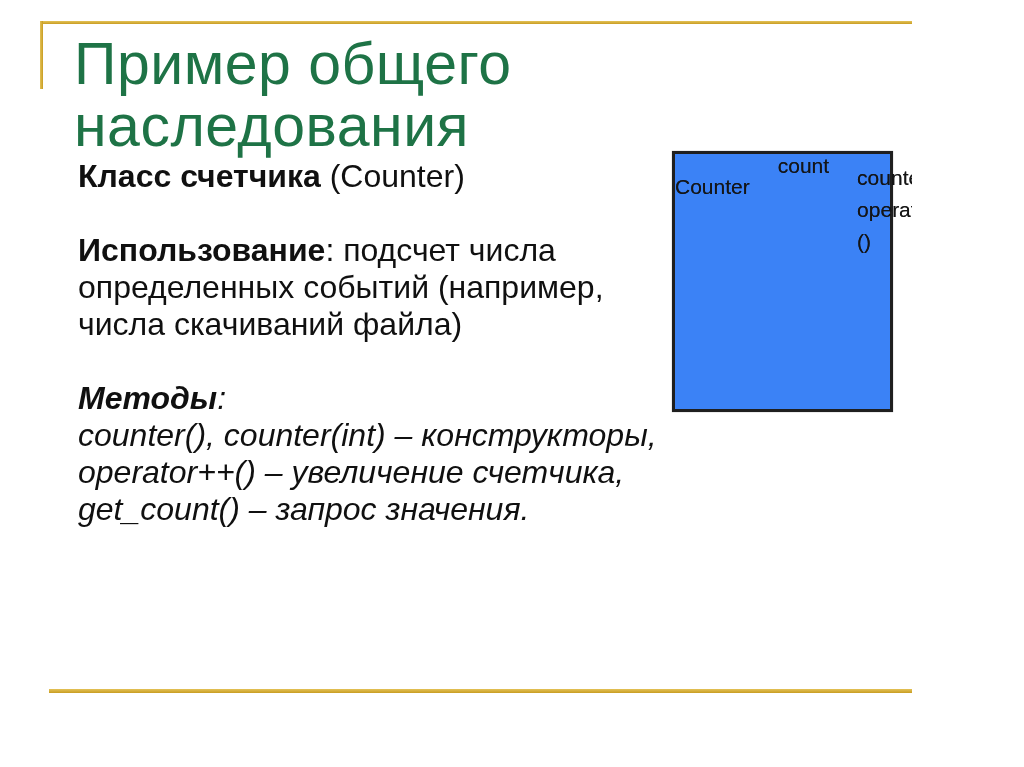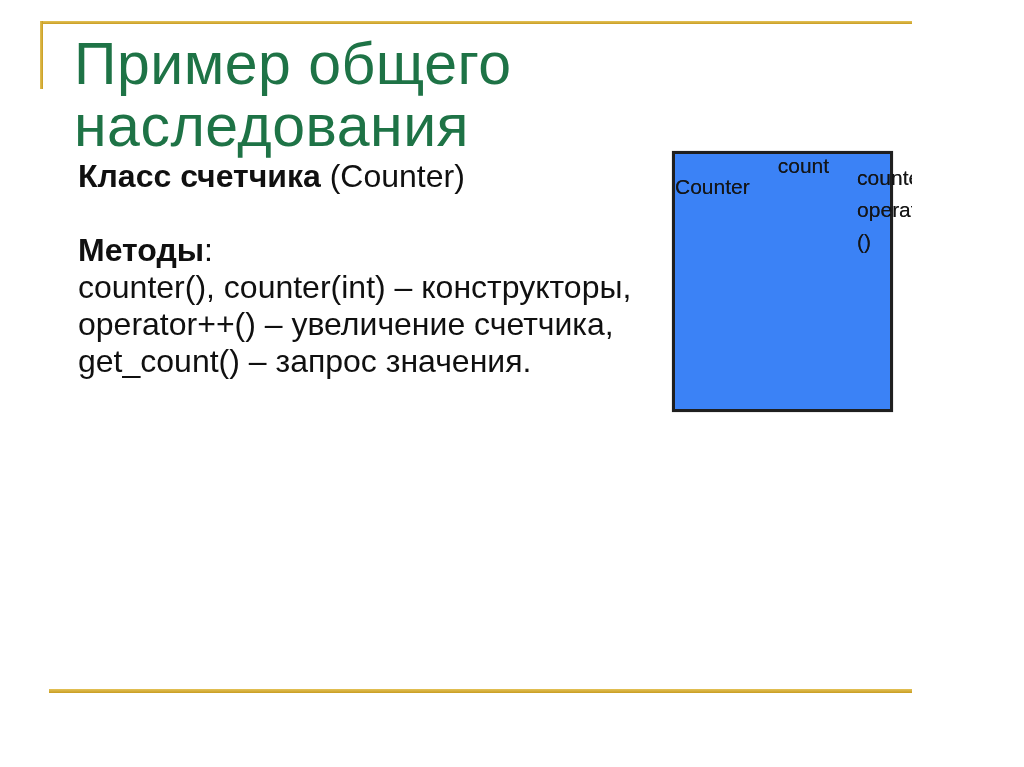--- a/index.html
+++ b/index.html
@@ -51,21 +51,21 @@
   
   .body-text {
     position: absolute;
     left: 78px; top: 158px;
     width: 580px;
     font-size: 32px;
     line-height: 37px;
     color: var(--text-black, #101010);
   }
   .body-text p { margin: 0 0 37px 0; }
-  .body-text p:last-child { margin-bottom: 0; }
+  .body-text p:last-child { margin-bottom: 0; font-style: italic; }
   .body-text b { font-weight: 700; }
   .body-text .rest { white-space: pre-line; }
 
   
   .uml {
     position: absolute;
     left: 672px; top: 151px;
     width: 221px; height: 261px;
     box-sizing: border-box;
     border: 3px solid #1f1f1f;
@@ -108,20 +108,23 @@
 <div class="slide">
 
   <div class="frame-top"></div>
   <div class="frame-left"></div>
   <div class="frame-bottom"></div>
 
   <h1 class="title">Пример общего наследования</h1>
 
   <div class="body-text">
     <p><b>Класс счетчика</b><span class="rest"> (Counter)</span></p>
+    <p><b>Использование</b><span class="rest">: подсчет числа
+определенных событий (например,
+числа скачиваний файла)</span></p>
     <p><b>Методы</b><span class="rest">:
 counter(), counter(int) – конструкторы,
 operator++() – увеличение счетчика,
 get_count() – запрос значения.</span></p>
   </div>
 
   <div class="uml">
     <div class="uml-header">Counter</div>
     <div class="uml-divider"></div>
     <div class="uml-attr-row">count</div>

